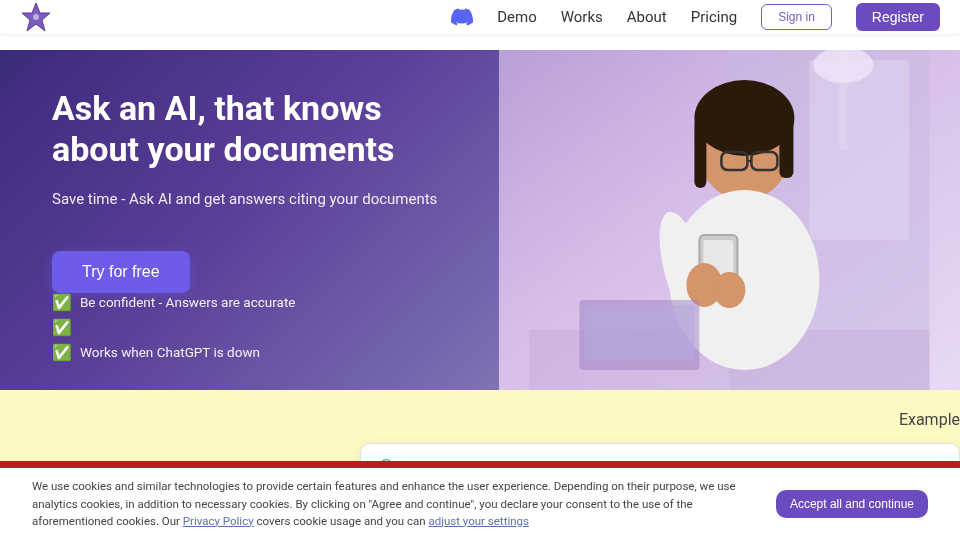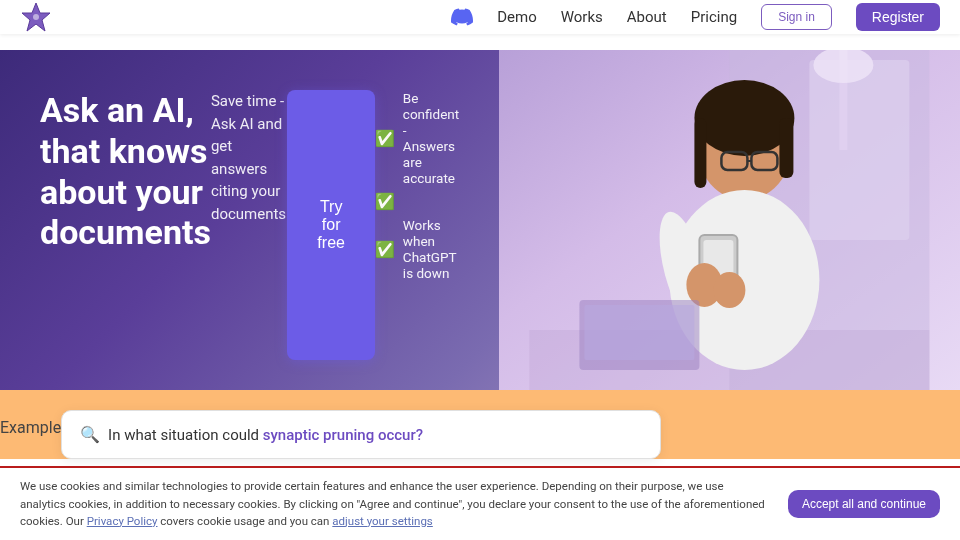--- a/index.html
+++ b/index.html
@@ -68,23 +68,23 @@
       top: 50px;
       left: 0; right: 0;
       height: 340px;
       background: linear-gradient(135deg, #3d2a7a 0%, #5a3e99 30%, #7a6bb0 60%, #a08dc0 80%, #c4afd5 100%);
       display: flex;
       align-items: stretch;
       overflow: hidden;
     }
     .hero-left {
       flex: 0 0 52%;
-      padding: 40px 40px 30px 40px;
-      display: flex;
-      flex-direction: row;
+      padding: 40px 40px 30px 52px;
+      display: flex;
+      flex-direction: column;
       justify-content: center;
     }
     .hero-title {
       font-size: 34px;
       font-weight: 700;
       color: #fff;
       line-height: 1.2;
       margin-bottom: 18px;
     }
     .hero-subtitle {
@@ -131,25 +131,25 @@
       position: absolute;
       top: 0; left: 0; right: 0; bottom: 0;
       background: linear-gradient(to bottom right, #b8a0d8 0%, #d4bce8 40%, #e8daf5 100%);
     }
 
     
     .example-section {
       position: absolute;
       top: 390px;
       left: 0; right: 0;
-      background: #fdba74;
+      background: #fef9c3;
       padding: 20px 0 0 0;
       display: flex;
-      flex-direction: row;
-      align-items: center;
+      flex-direction: column;
+      align-items: flex-end;
     }
     .example-label {
       font-size: 16px;
       color: #444;
       margin-bottom: 14px;
       font-weight: 400;
     }
     .example-box {
       width: 600px;
       background: #fff;
@@ -174,22 +174,22 @@
       color: #6c4bc1;
       font-weight: 500;
     }
 
     
     .cookie-banner {
       position: absolute;
       bottom: 0;
       left: 0; right: 0;
       background: #fff;
-      border-top: 2px solid #b91c1c;
-      padding: 10px 20px;
+      border-top: 7px solid #b91c1c;
+      padding: 10px 32px;
       display: flex;
       align-items: center;
       gap: 16px;
       font-size: 11.5px;
       color: #444;
       z-index: 200;
     }
     .cookie-text {
       flex: 1;
       line-height: 1.5;

